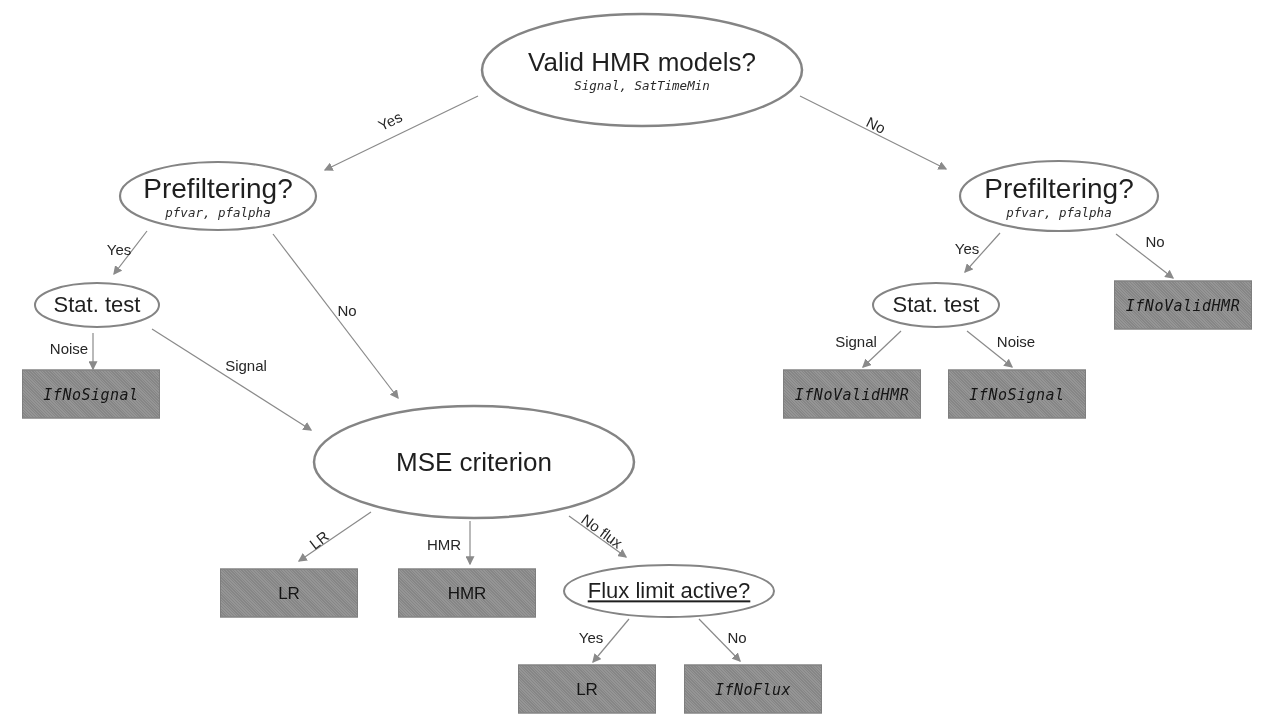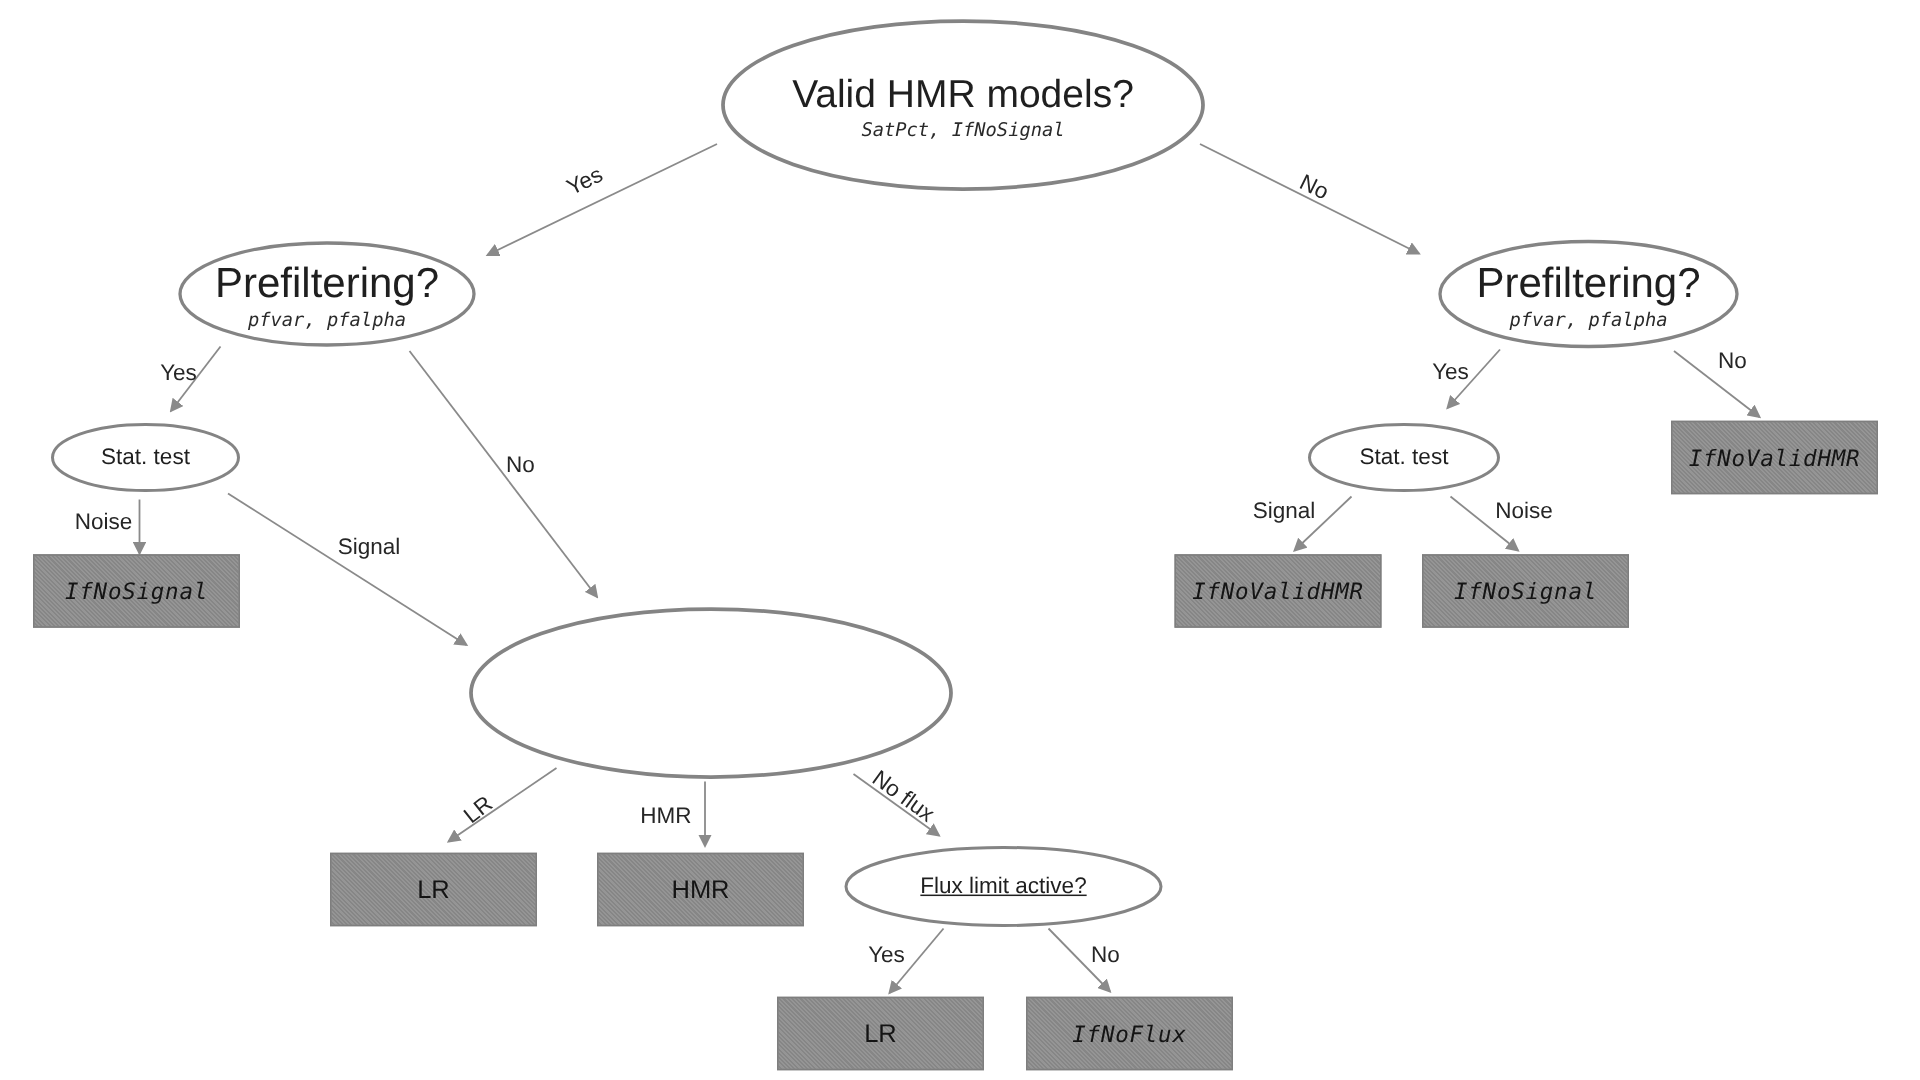--- a/index.html
+++ b/index.html
@@ -17,21 +17,21 @@
     position: absolute;
     transform: translate(-50%, -50%);
     text-align: center;
     color: #1f1f1f;
     line-height: 1.15;
     white-space: nowrap;
     pointer-events: none;
   }
   .t-xl { font-size: 26px; }
   .t-lg { font-size: 28px; }
-  .t-md { font-size: 15px; }
+  .t-md { font-size: 22px; }
   .node-params {
     font-family: "DejaVu Sans Mono", "Liberation Mono", monospace;
     font-style: italic;
     font-size: 12.5px;
     color: #2a2a2a;
     margin-top: 1px;
   }
 
   
   .edge-label {
@@ -100,41 +100,44 @@
     <line x1="629" y1="619" x2="593" y2="662" stroke="#8a8a8a" stroke-width="1.2" marker-end="url(#arrow)"></line>
     <line x1="699" y1="619" x2="740" y2="661" stroke="#8a8a8a" stroke-width="1.2" marker-end="url(#arrow)"></line>
     <line x1="1000" y1="233" x2="965" y2="272" stroke="#8a8a8a" stroke-width="1.2" marker-end="url(#arrow)"></line>
     <line x1="1116" y1="234" x2="1173" y2="278" stroke="#8a8a8a" stroke-width="1.2" marker-end="url(#arrow)"></line>
     <line x1="901" y1="331" x2="863" y2="367" stroke="#8a8a8a" stroke-width="1.2" marker-end="url(#arrow)"></line>
     <line x1="967" y1="331" x2="1012" y2="367" stroke="#8a8a8a" stroke-width="1.2" marker-end="url(#arrow)"></line>
   </svg>
 
   <div class="node-label" style="left:642px; top:71px;">
     <div class="t-xl">Valid HMR models?</div>
-    <div class="node-params">SatPct, IfNoSignal</div>
+    <div class="node-params">Signal, SatTimeMin</div>
   </div>
 
   <div class="node-label" style="left:218px; top:197px;">
     <div class="t-lg">Prefiltering?</div>
     <div class="node-params">pfvar, pfalpha</div>
   </div>
 
   <div class="node-label" style="left:1059px; top:197px;">
     <div class="t-lg">Prefiltering?</div>
     <div class="node-params">pfvar, pfalpha</div>
   </div>
 
   <div class="node-label" style="left:97px; top:305px;">
     <div class="t-md">Stat. test</div>
   </div>
 
   <div class="node-label" style="left:936px; top:305px;">
     <div class="t-md">Stat. test</div>
   </div>
 
+  <div class="node-label" style="left:474px; top:463px;">
+    <div class="t-xl">MSE criterion</div>
+  </div>
 
   <div class="node-label" style="left:669px; top:591px;text-decoration:underline;">
     <div class="t-md">Flux limit active?</div>
   </div>
 
   <span class="edge-label rot-neg26" style="left:390px; top:121px;">Yes</span>
   <span class="edge-label rot-pos26" style="left:876px; top:125px;">No</span>
   <span class="edge-label" style="left:119px; top:249px;">Yes</span>
   <span class="edge-label" style="left:347px; top:310px;">No</span>
   <span class="edge-label" style="left:69px; top:348px;">Noise</span>

